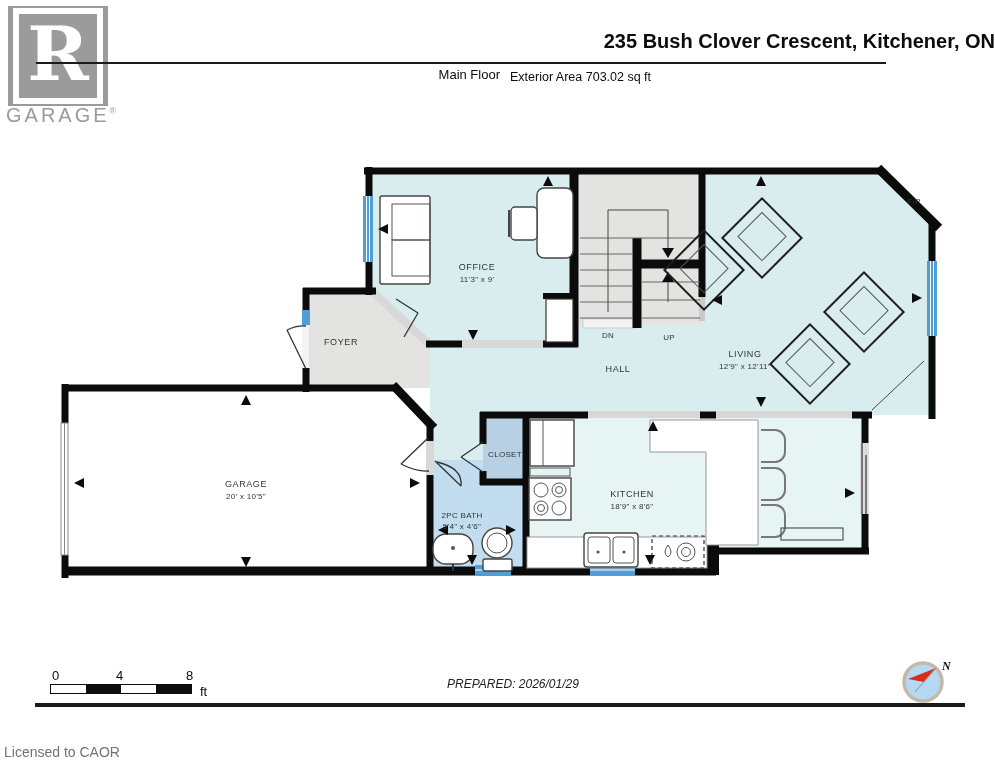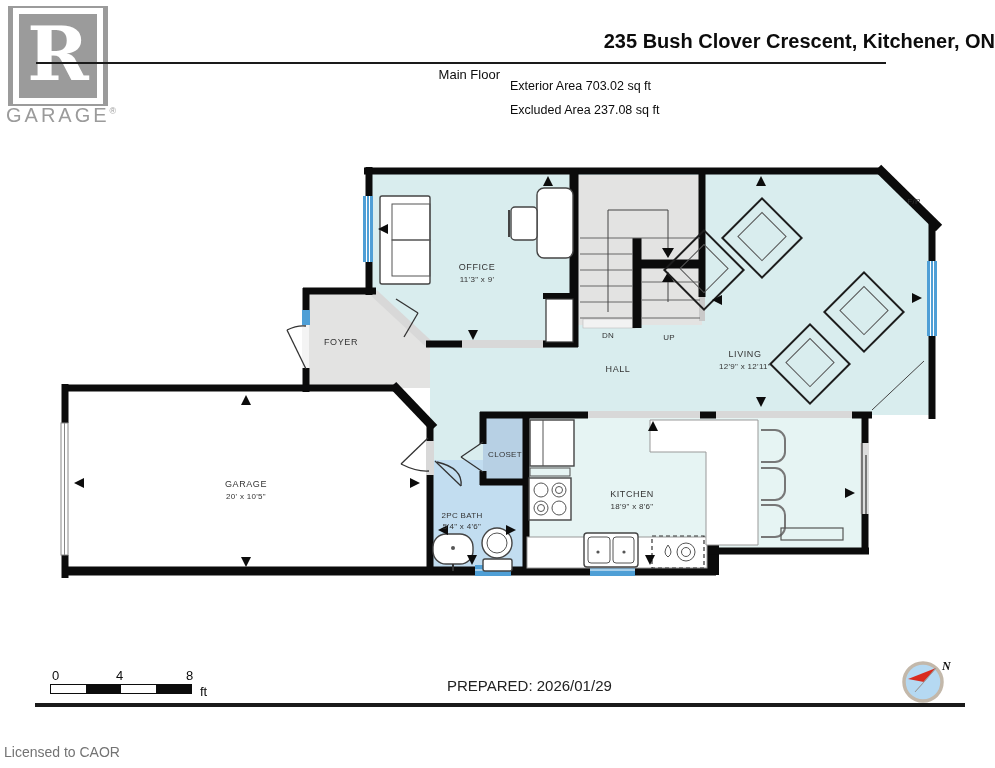--- a/index.html
+++ b/index.html
@@ -17,21 +17,21 @@
   #floor-label{position:absolute;left:330px;top:67px;width:170px;text-align:right;font-size:13px;font-weight:normal;color:#0c0c0c;}
   .stat{position:absolute;left:510px;width:260px;font-size:12.5px;color:#0c0c0c;}
   
   #scalebar{position:absolute;left:50px;top:668px;width:170px;}
   #scale-nums{position:relative;height:14px;font-size:13px;color:#0c0c0c;}
   #scale-nums .n0{position:absolute;left:2px;} #scale-nums .n4{position:absolute;left:66px;} #scale-nums .n8{position:absolute;left:136px;}
   #scale-strip{position:relative;margin-top:2px;width:140px;height:8px;border:1.5px solid #0c0c0c;font-size:0;}
   #scale-strip span{display:inline-block;width:35px;height:8px;}
   .seg-w{background:#fff;} .seg-b{background:#0c0c0c;}
   #scale-ft{position:absolute;left:150px;top:16px;font-size:13px;color:#0c0c0c;}
-  #prepared{position:absolute;left:447px;top:677px;font-size:15px;color:#222;}
+  #prepared{position:absolute;left:447px;top:677px;font-size:12px;color:#222;font-style:italic;}
   #compass{position:absolute;left:896px;top:656px;width:64px;height:50px;}
   #footer-rule{position:absolute;left:35px;top:703px;width:930px;height:4px;background:#1a1a1a;}
   #disclaimer{position:absolute;left:38px;top:714px;width:930px;font-size:10px;color:#1a1a1a;}
   #license{position:absolute;left:4px;top:744px;font-size:14px;color:#737373;}
   
   #plan{position:absolute;left:0;top:0;}
   .w{stroke:#0b0b0b;stroke-width:7;stroke-linecap:butt;}
   .w8{stroke:#0b0b0b;stroke-width:9;stroke-linecap:butt;}
   .thr{fill:#d8d8d8;}
   .lbl{font-family:"Liberation Sans","DejaVu Sans",sans-serif;font-size:9px;fill:#333;letter-spacing:.6px;text-anchor:middle;}
@@ -49,22 +49,21 @@
 
   <div id="logo">
     <div class="inner">
       <span class="r">R</span>
     </div>
   </div>
   <div id="realtor-word"><span>GARAGE</span><sup>®</sup></div>
   <div id="plan-title">235 Bush Clover Crescent, Kitchener, ON</div>
   <div id="title-rule"></div>
   <div id="floor-label">Main Floor</div>
-  <div class="stat" style="top:79px">Exterior Area 703.02 sq ft</div>
-  <div class="stat" style="top:103px">Excluded Area 237.08 sq ft</div>
+  <div class="stat" style="top:70px">Exterior Area 703.02 sq ft</div>
 
   <svg id="plan" width="995" height="768" viewBox="0 0 995 768">
 
     <g>
       <polygon points="366,171 884,171 935,224 935,415 430,415 430,345 372,291 372,171" fill="#d9edee"></polygon>
       <rect x="430" y="412" width="53" height="48" fill="#d9edee"></rect>
       <polygon points="303,291 375,291 430,347 430,388 303,388" fill="#e3e3e2"></polygon>
       <rect x="577" y="175" width="125" height="150" fill="#e3e3e2"></rect>
       <polygon points="62,389 393,389 431,428 431,574 62,574" fill="#ffffff"></polygon>
       <polygon points="526,418 862,418 862,551 712,551 712,571 526,571" fill="#e6f4f3"></polygon>

